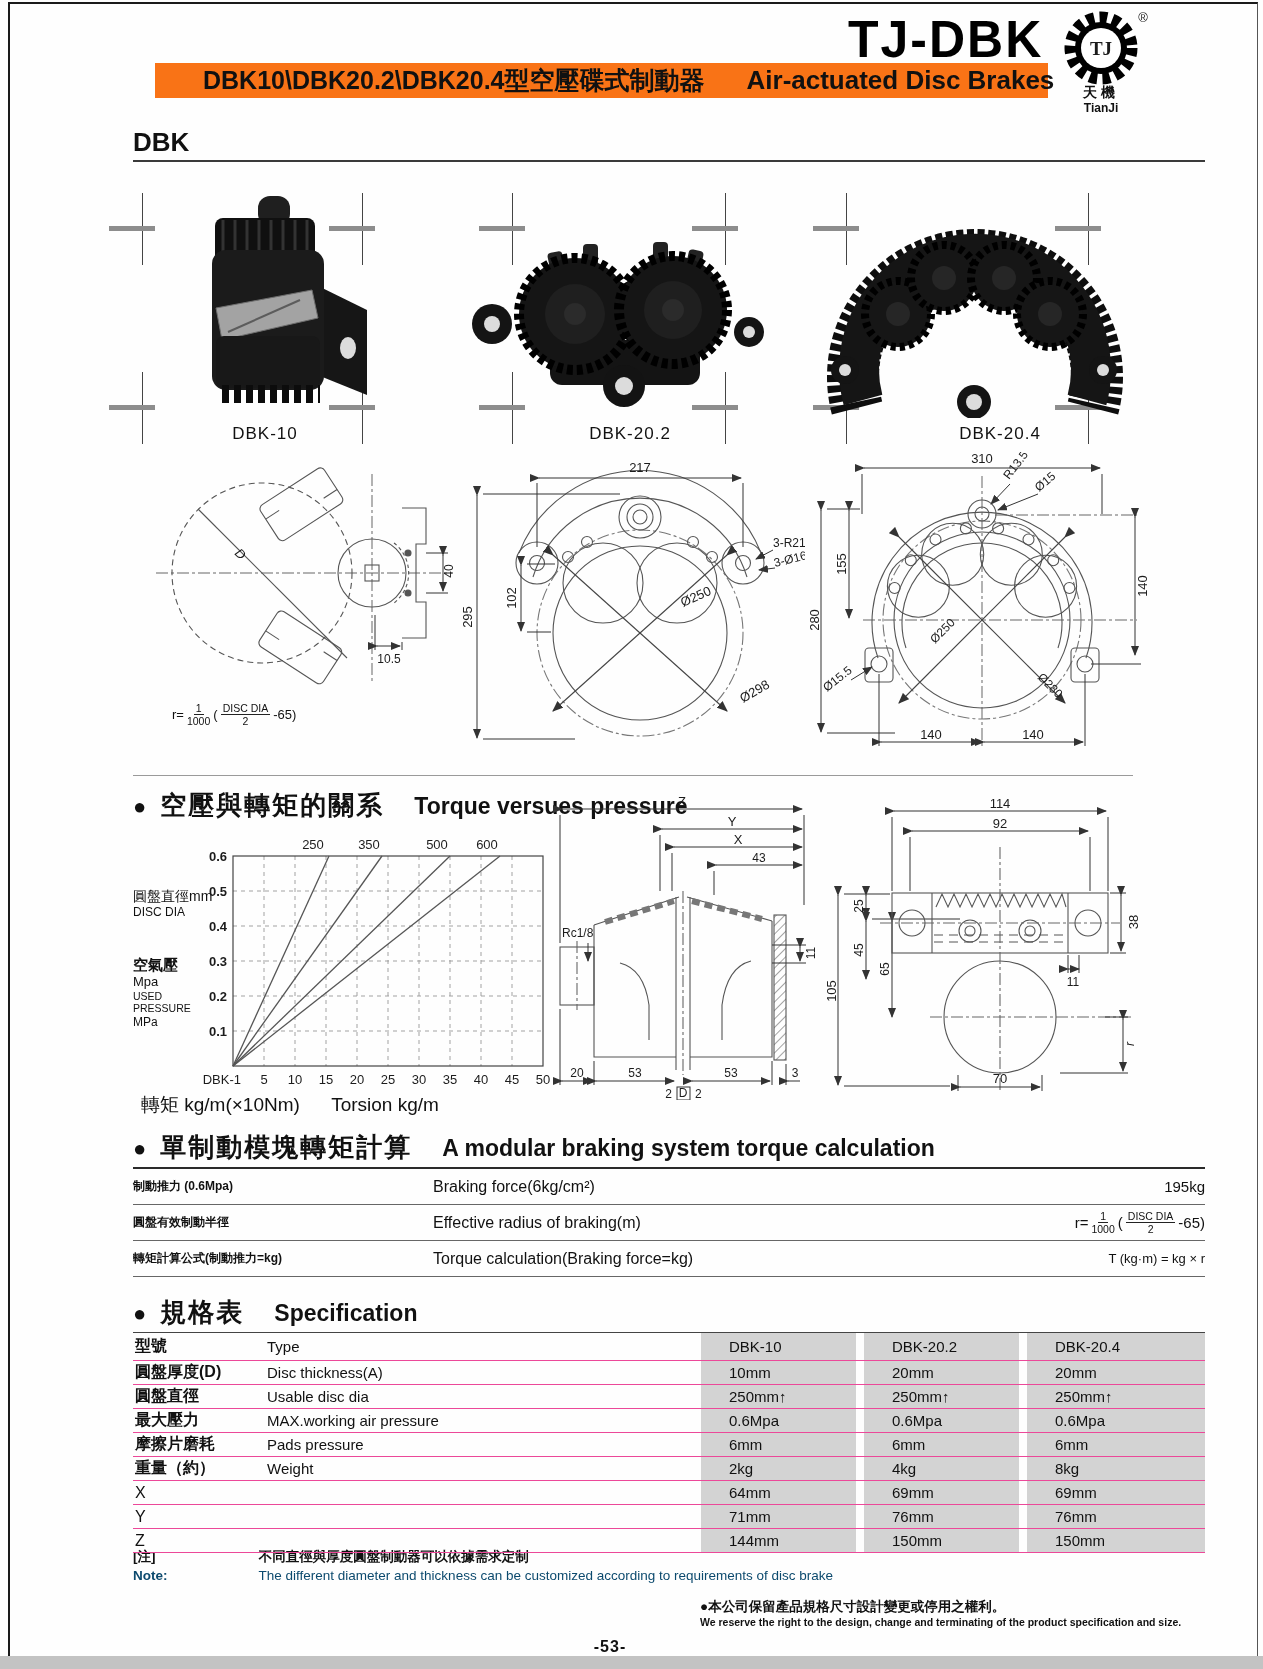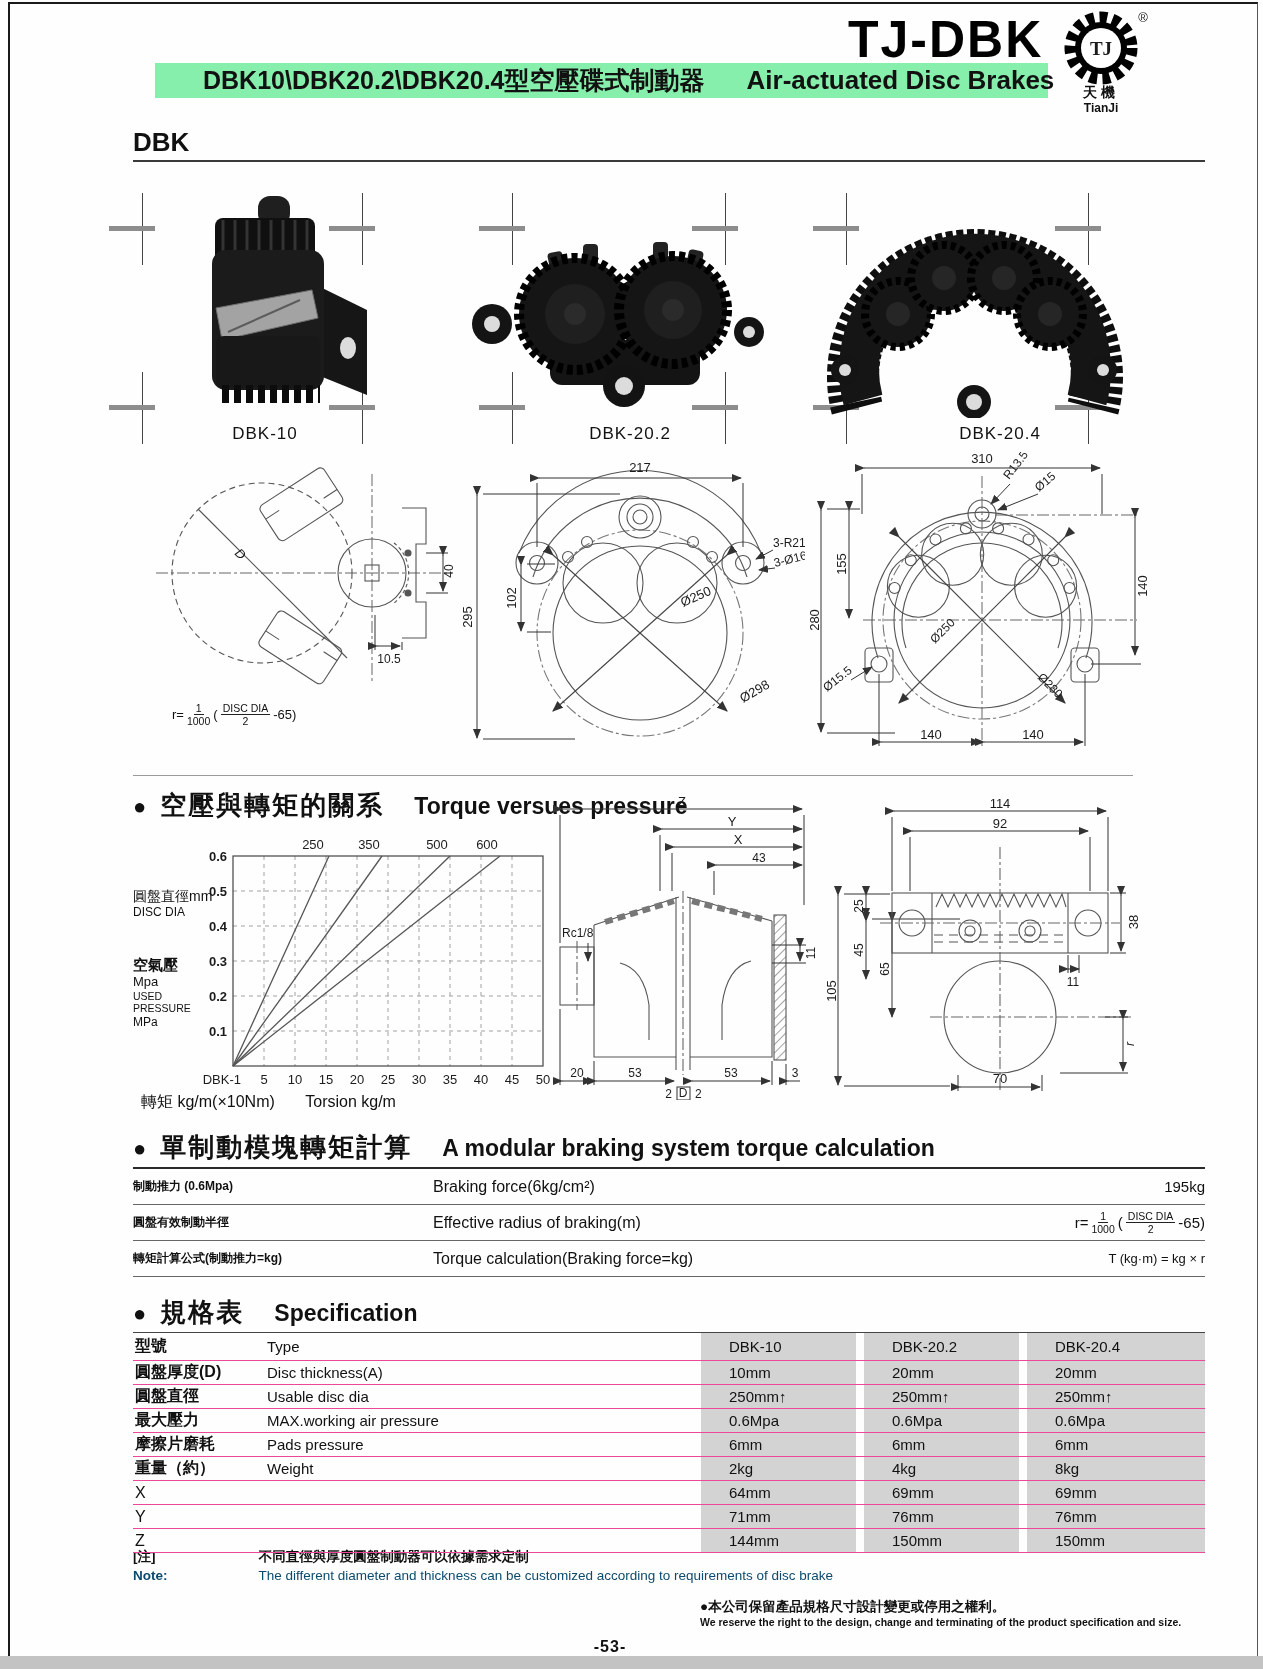--- a/index.html
+++ b/index.html
@@ -3,21 +3,21 @@
 <meta charset="utf-8">
 <style>
   html,body{margin:0;padding:0;background:#9e9e9e;}
   #page{position:relative;width:1263px;height:1669px;background:#fefefe;
     font-family:"Liberation Sans",sans-serif;color:#111;overflow:hidden;}
   .abs{position:absolute;}
   #frame{position:absolute;left:8px;top:2px;right:5px;bottom:0;
     border-left:2px solid #1a1a1a;border-top:2px solid #1a1a1a;border-right:1px solid #555;pointer-events:none;}
   
   .brand{font-weight:bold;font-size:50px;letter-spacing:2px;transform:scaleY(1.04);color:#000;}
-  .graybar{background:#86efac;display:flex;align-items:center;}
+  .graybar{background:#f97316;display:flex;align-items:center;}
   .graybar .cn{font-weight:bold;font-size:25px;white-space:nowrap;}
   .graybar .en{font-weight:bold;font-size:26px;white-space:nowrap;margin-left:42px;}
   .logo-cn{font-weight:bold;font-size:14px;letter-spacing:4px;text-align:center;}
   .logo-en{font-weight:bold;font-size:12px;text-align:center;}
   .dbk{font-weight:bold;font-size:26px;}
   .rule{background:#3a3a3a;}
   .thinrule{background:#9a9a9a;}
   
   .rm{position:absolute;width:70px;height:72px;}
   .rm::before{content:"";position:absolute;left:35px;top:0;width:1px;height:72px;background:#444;}
@@ -420,21 +420,21 @@
         <text x="185" y="246" text-anchor="middle">15</text>
         <text x="216" y="246" text-anchor="middle">20</text>
         <text x="247" y="246" text-anchor="middle">25</text>
         <text x="278" y="246" text-anchor="middle">30</text>
         <text x="309" y="246" text-anchor="middle">35</text>
         <text x="340" y="246" text-anchor="middle">40</text>
         <text x="371" y="246" text-anchor="middle">45</text>
         <text x="402" y="246" text-anchor="middle">50</text>
       </g>
     </svg>
-    <div class="abs" style="left:8px;top:254px;font-size:16px;">
+    <div class="abs" style="left:8px;top:254px;font-size:19px;">
       <span>轉矩 kg/m(×10Nm)</span>
       <span style="margin-left:26px;">Torsion kg/m</span>
     </div>
   </div>
 
   <div class="abs" style="left:548px;top:795px;">
     <svg width="270" height="305" viewBox="0 0 270 305">
       <defs>
         <marker id="ar4" markerWidth="10" markerHeight="8" refX="9" refY="4" orient="auto">
             <path d="M0 0 L10 4 L0 8 Z" fill="#333"></path>

